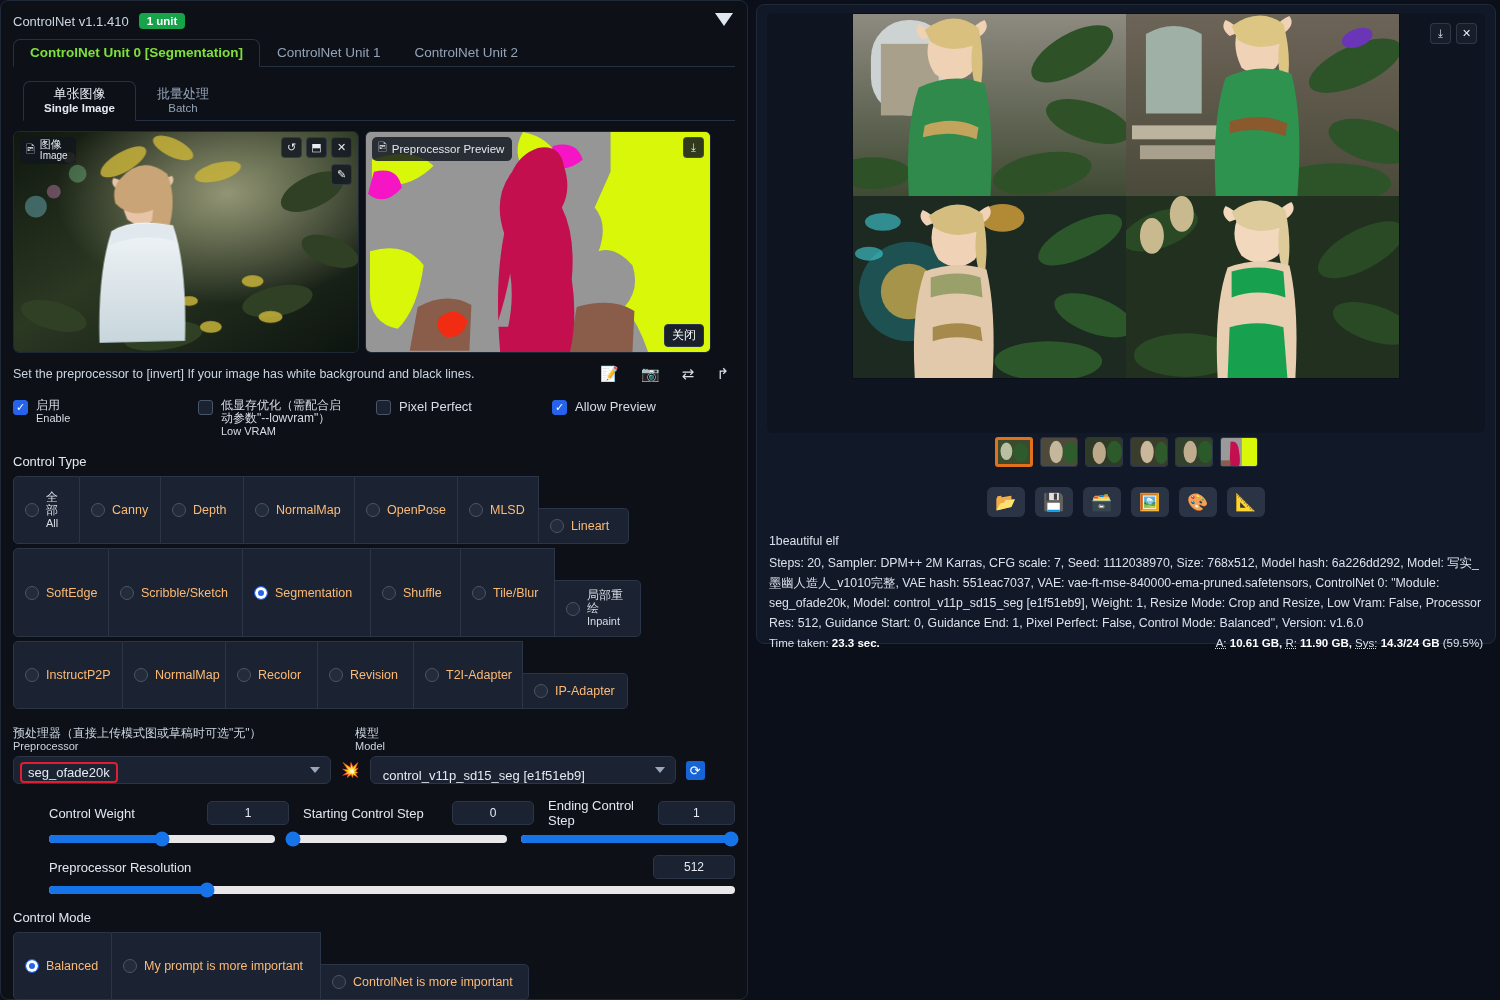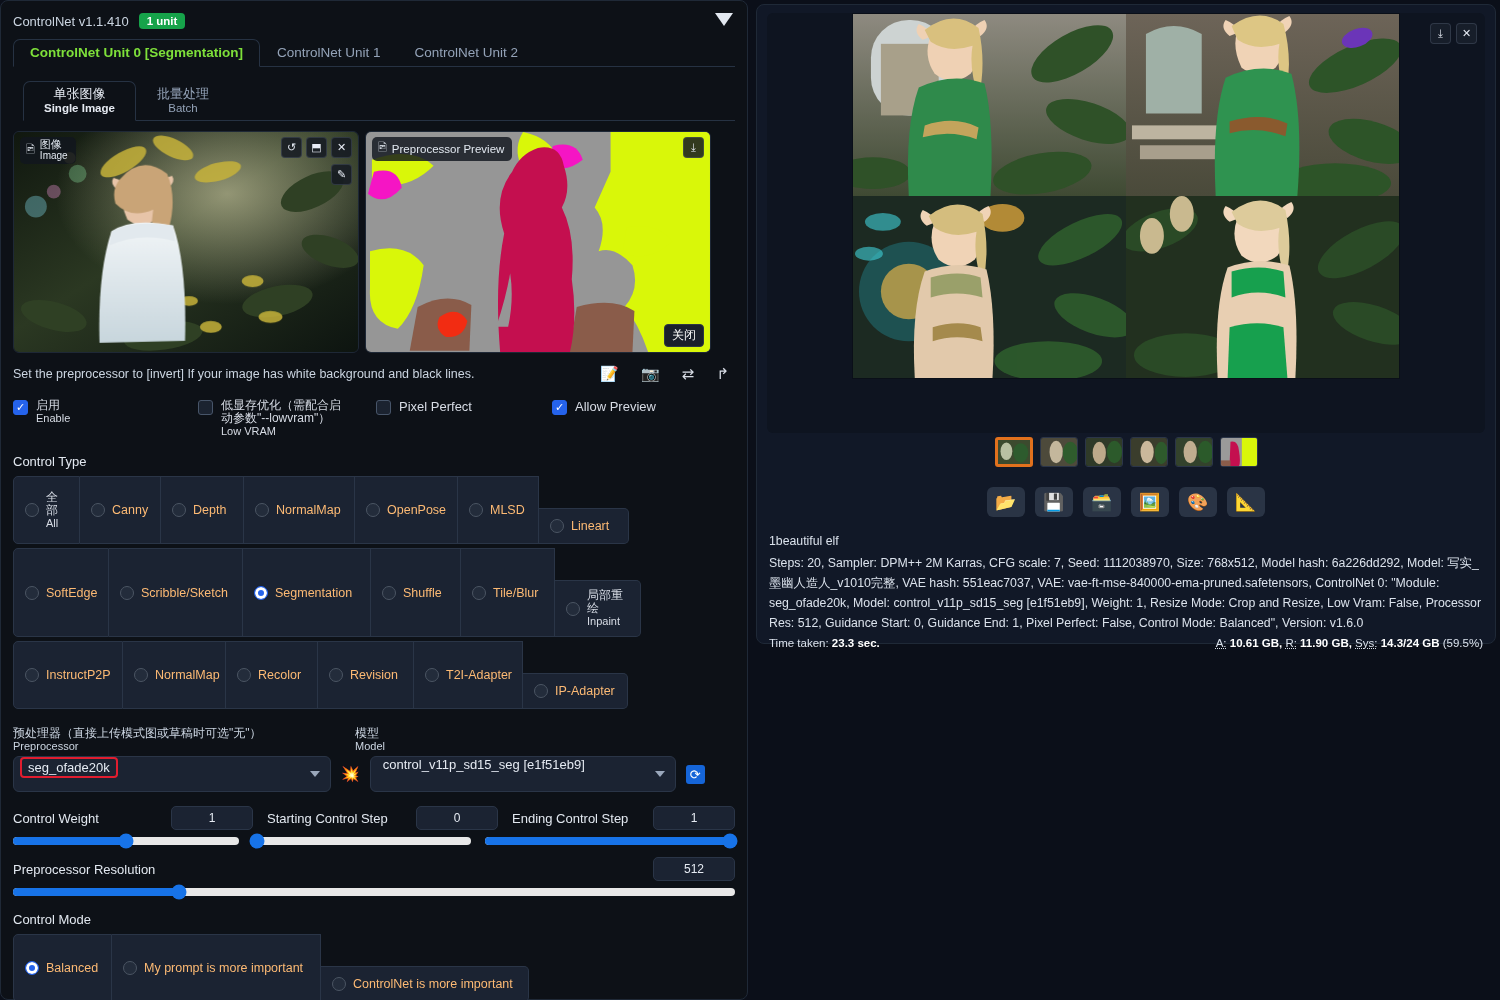--- a/index.html
+++ b/index.html
@@ -161,23 +161,23 @@
   .radio-item .lbl2 .cn { font-size: 12px; display: block; }
   .radio-item .lbl2 .en { font-size: 11px; display: block; }
 
   
   .dd-labels { display: flex; margin-top: 14px; }
   .dd-label { line-height: 13px; }
   .dd-label .cn { font-size: 12px; display: block; color: #cbd5e1; }
   .dd-label .en { font-size: 11px; display: block; color: #cbd5e1; }
   .dd-row { display: flex; align-items: center; gap: 0; margin-top: 3px; }
   .dropdown {
-    position: relative; height: 36px; background: #1b2332;
+    position: relative; height: 28px; background: #1b2332;
     border: 1px solid #2a3547; border-radius: 6px;
-    display: flex; align-items: flex-start; padding: 0 28px 0 12px;
+    display: flex; align-items: flex-end; padding: 0 28px 0 12px;
     font-size: 13px; color: #e5eaf2; cursor: pointer;
   }
   .dropdown .caret {
     position: absolute; right: 10px; top: 50%; transform: translateY(-50%);
     width: 0; height: 0; border-left: 5px solid transparent;
     border-right: 5px solid transparent; border-top: 6px solid #9aa7bb;
   }
   .dd-pre { width: 318px; }
   .dd-pre .sel-outline {
     border: 2px solid #e11d2f; border-radius: 4px; padding: 1px 6px;
@@ -185,21 +185,21 @@
   }
   .burst { margin: 0 10px; font-size: 15px; }
   .dd-model { width: 306px; }
   .refresh-ic {
     margin-left: 10px; width: 19px; height: 19px; border-radius: 3px;
     background: #1565d8; color: #fff; font-size: 13px; cursor: pointer;
     display: flex; align-items: center; justify-content: center;
   }
 
   
-  .slider-grid { margin-top: 14px; }
+  .slider-grid { margin-top: 14px; margin-left: 36px; }
   .sl-headrow { display: flex; align-items: center; }
   .sl-head { display: flex; align-items: center; flex: 1; }
   .sl-name { font-size: 13px; color: #e2e8f0; }
   .sl-num {
     margin-left: auto; width: 82px; height: 24px; background: #1b2332;
     border: 1px solid #2a3547; border-radius: 5px;
     display: flex; align-items: center; justify-content: center;
     font-size: 12px; color: #e5eaf2;
   }
   .sl-tracks { display: flex; gap: 14px; margin-top: 7px; }

